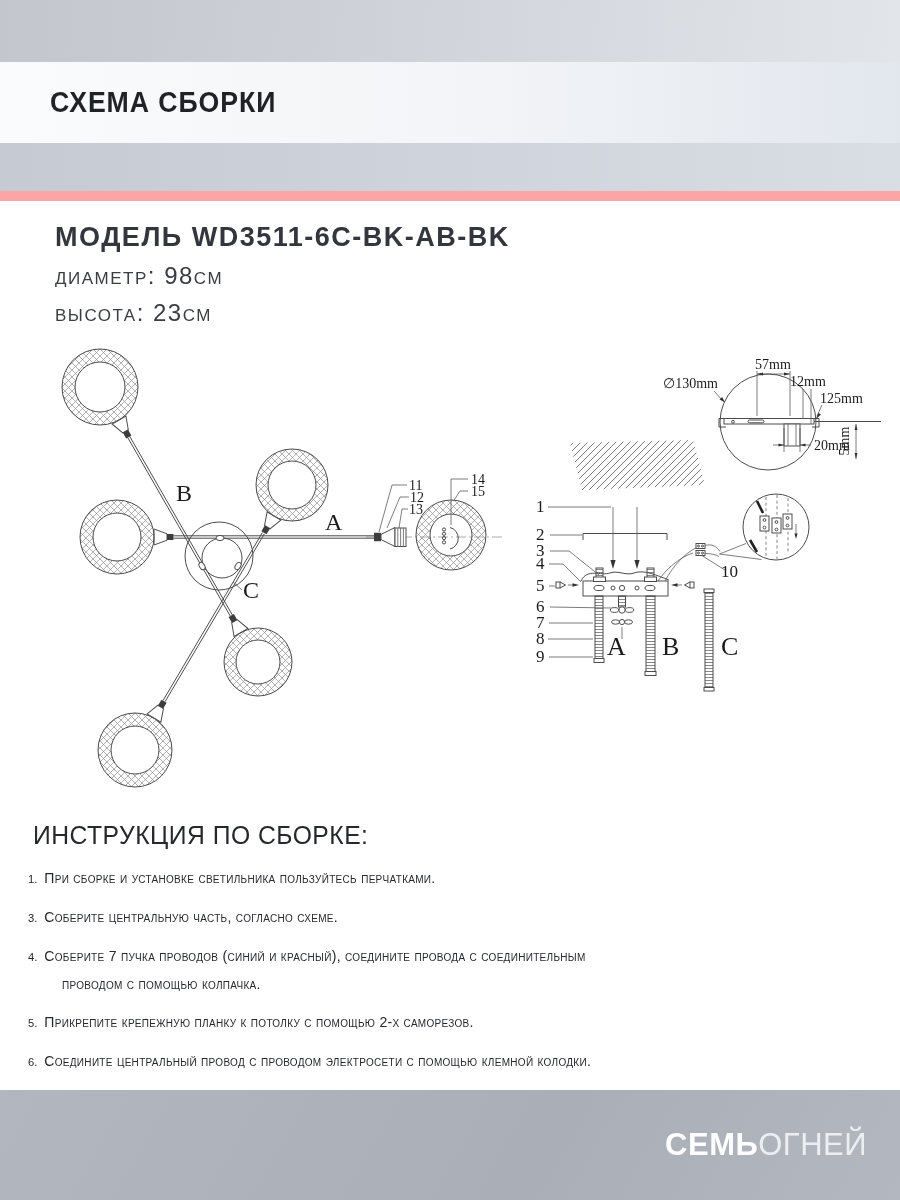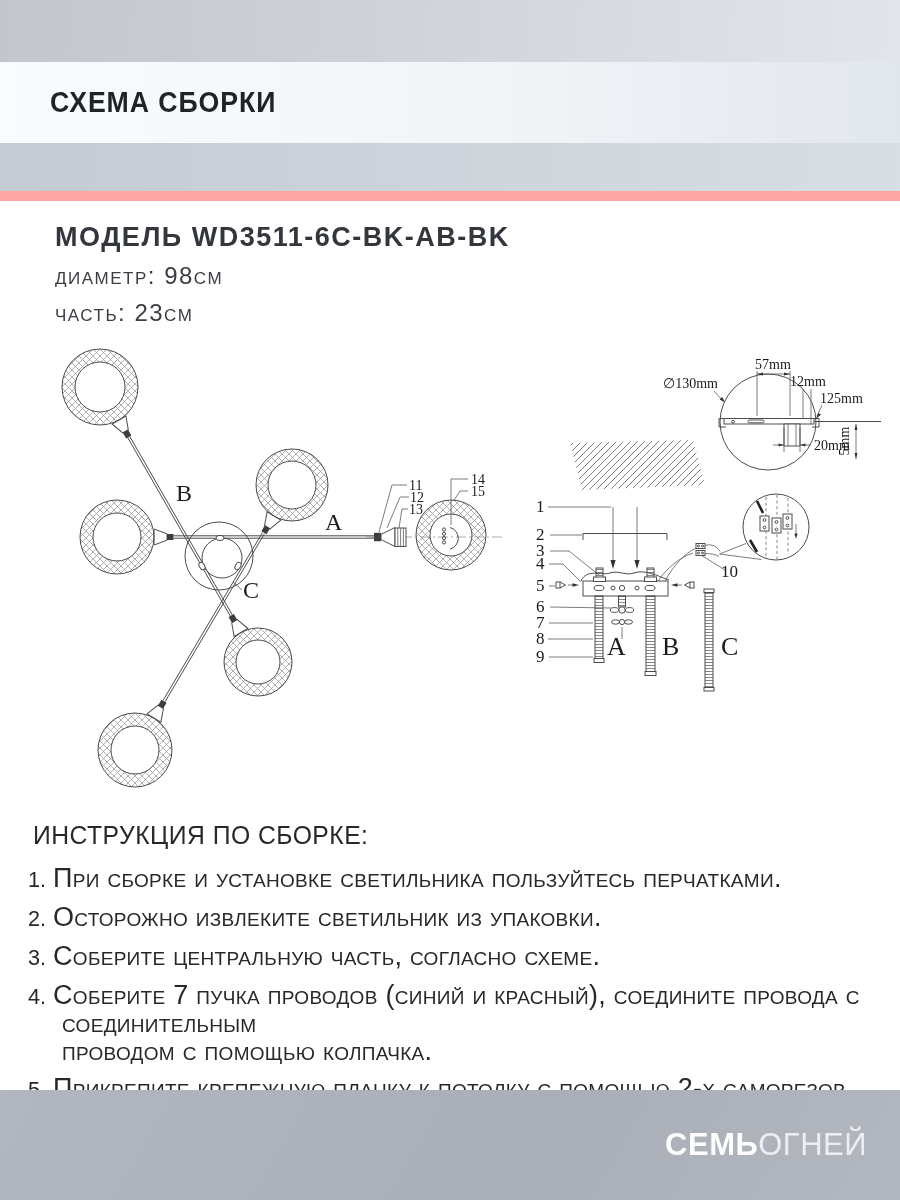--- a/index.html
+++ b/index.html
@@ -29,21 +29,21 @@
   .dk{fill:#3d3d3d;stroke:none;}
   .ah{fill:#333;stroke:none;}
   .dash{fill:none;stroke:#666;stroke-width:0.8;stroke-dasharray:3 2.6;}
   .thick{stroke:#222;stroke-width:2.6;}
   text.ser{font-family:"Liberation Serif",serif;fill:#1b1b1b;}
   .t14{font-size:14px;} .t17{font-size:17px;} .t24{font-size:24px;} .t26{font-size:26px;}
   
   .instr-title{position:absolute;left:33px;top:619px;font-size:26px;font-weight:500;
             color:#26282c;letter-spacing:.5px;transform:scaleX(.95);transform-origin:left center;}
   .instr-list{position:absolute;left:28px;top:664px;width:852px;color:#26282c;}
-  .item{font-size:27px;line-height:27.4px;font-variant:small-caps;letter-spacing:.3px;
+  .item{font-size:14px;line-height:27.4px;font-variant:small-caps;letter-spacing:.3px;
         margin-bottom:10.5px;padding-left:34px;text-indent:-34px;white-space:pre-line;}
   .item .num{font-size:.8em;font-variant:normal;letter-spacing:0;padding-right:7px;}
   
   .band-footer{position:absolute;left:0;top:1090px;width:900px;height:110px;
             background:linear-gradient(120deg,#b1b6bf 0%,#a9aeb7 60%,#b3b8c0 100%);}
   .brand{position:absolute;right:33px;top:37px;font-size:31px;letter-spacing:.5px;}
   .brand .b1{font-weight:700;color:#fdfdfe;}
   .brand .b2{font-weight:400;color:#eceef2;}
 </style>
 </head>
@@ -57,21 +57,21 @@
     <h1>СХЕМА СБОРКИ</h1>
   </div>
 
   <div class="band-sub"></div>
 
   <div class="content">
 
     <div class="model">
       <div class="model-name">МОДЕЛЬ WD3511-6C-BK-AB-BK</div>
       <div class="model-spec">диаметр: 98см</div>
-      <div class="model-spec">часть: 23см</div>
+      <div class="model-spec">высота: 23см</div>
     </div>
 
     <svg class="svg-left" viewBox="0 0 480 455">
       <defs>
         <pattern id="mesh" width="7" height="7" patternUnits="userSpaceOnUse">
           <path d="M0,0L7,7M7,0L0,7" stroke="#8f8f8f" stroke-width="0.7" fill="none"></path>
         </pattern>
       </defs>
 
       <line class="cl" x1="336" y1="202" x2="474" y2="202"></line>
@@ -355,21 +355,20 @@
 
       <text class="ser t26" x="92" y="315">A</text>
       <text class="ser t26" x="147" y="315">B</text>
       <text class="ser t26" x="206" y="315">C</text>
     </svg>
 
     <div class="instr-title">ИНСТРУКЦИЯ ПО СБОРКЕ:</div>
 
     <div class="instr-list">
       <div class="item"><span class="num">1.</span><span>При сборке и установке светильника пользуйтесь перчатками.</span></div>
-      <div class="item"><span class="num">2.</span><span>Осторожно извлеките светильник из упаковки.</span></div>
       <div class="item"><span class="num">3.</span><span>Соберите центральную часть, согласно схеме.</span></div>
       <div class="item"><span class="num">4.</span><span>Соберите 7 пучка проводов (синий и красный), соедините провода с соединительным
 проводом с помощью колпачка.</span></div>
       <div class="item"><span class="num">5.</span><span>Прикрепите крепежную планку к потолку с помощью 2-х саморезов.</span></div>
       <div class="item"><span class="num">6.</span><span>Соедините центральный провод с проводом электросети с помощью клемной колодки.</span></div>
     </div>
   </div>
 
   <div class="band-footer">
     <div class="brand">

